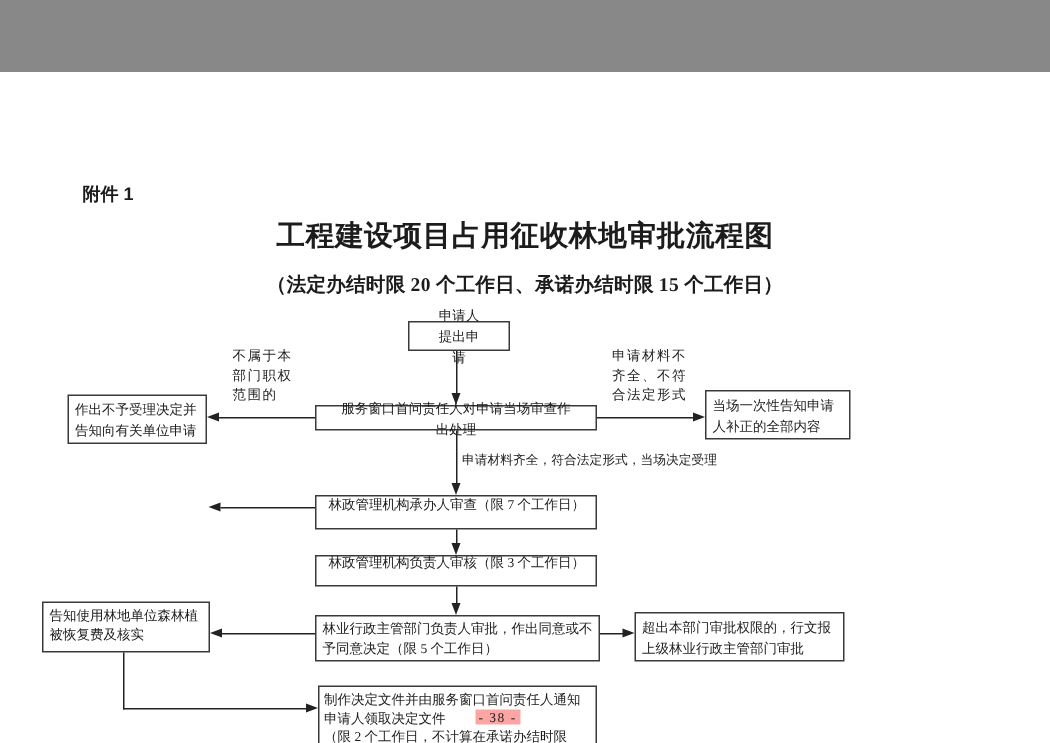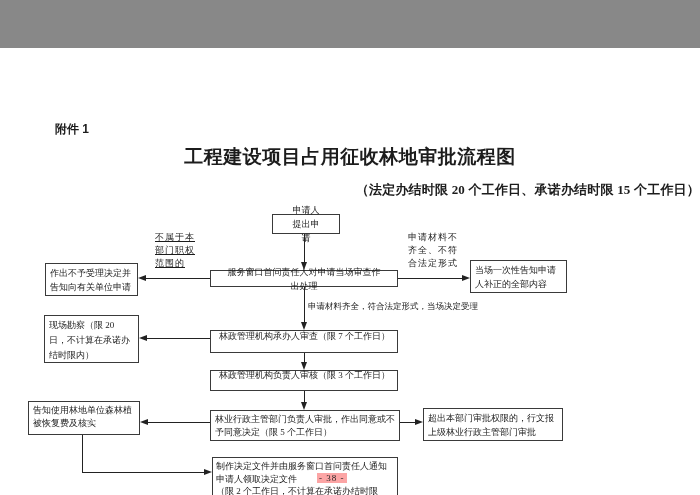--- a/index.html
+++ b/index.html
@@ -17,21 +17,21 @@
     font-size:12px;font-weight:bold;
     font-family:"Liberation Sans","DejaVu Sans",sans-serif;
   }
   .title{
     position:absolute;left:0;top:96px;width:700px;
     text-align:center;font-size:19px;font-weight:bold;
     letter-spacing:0.5px;margin:0;
   }
   .subtitle{
     position:absolute;left:0;top:133px;width:700px;
-    text-align:right;font-size:13px;font-weight:bold;
+    text-align:center;font-size:13px;font-weight:bold;
     letter-spacing:0.2px;
   }
   .node{
     position:absolute;
     border:1px solid #3a3a3a;
     background:#fff;
     font-size:9px;
     line-height:14px;
     box-sizing:border-box;
     padding:2px 4px;
@@ -52,21 +52,21 @@
   .b-survey       {left:44px; top:267px;width:95px;height:48px;line-height:15px;}
   .b-undertaker   {left:210px;top:282px;width:188px;height:23px;}
   .b-leader       {left:210px;top:322px;width:188px;height:21px;}
   .b-approval     {left:210px;top:362px;width:190px;height:31px;line-height:13px;padding:2px 4px;}
   .b-beyond       {left:423px;top:360px;width:140px;height:33px;}
   .b-fee          {left:28px; top:353px;width:112px;height:34px;line-height:13px;}
   .b-decision     {left:212px;top:409px;width:186px;height:42px;line-height:12.5px;padding:2px 3px;}
   .lbl{
     position:absolute;font-size:9px;line-height:13px;letter-spacing:1px;
   }
-  .l-scope   {left:155px;top:183px;width:44px;text-decoration:underline;}
+  .l-scope   {left:155px;top:183px;width:44px;}
   .l-bad     {left:408px;top:183px;width:54px;}
   .l-ok      {left:308px;top:252px;white-space:nowrap;font-size:8.5px;letter-spacing:0;}
   .pagenum{
     position:absolute;left:317px;top:425px;
     font-size:9px;letter-spacing:1px;z-index:3;background:#fca5a5;padding:0 2px;
   }
   .ln{position:absolute;background:#222;}
   .arr{position:absolute;width:0;height:0;}
   .arr-down {border-left:3px solid transparent;border-right:3px solid transparent;border-top:8px solid #222;}
   .arr-left {border-top:3px solid transparent;border-bottom:3px solid transparent;border-right:8px solid #222;}
@@ -78,21 +78,20 @@
 <div class="page">
 
   <div class="attachment">附件 1</div>
   <h1 class="title">工程建设项目占用征收林地审批流程图</h1>
   <div class="subtitle">（法定办结时限 20 个工作日、承诺办结时限 15 个工作日）</div>
 
   <div class="node center b-apply">申请人提出申请</div>
   <div class="node b-reject">作出不予受理决定并告知向有关单位申请</div>
   <div class="node center b-window">服务窗口首问责任人对申请当场审查作出处理</div>
   <div class="node b-correct">当场一次性告知申请人补正的全部内容</div>
-  <div class="node b-survey">现场勘察（限 20 日，不计算在承诺办结时限内）</div>
   <div class="node vcenter b-undertaker">林政管理机构承办人审查（限 7 个工作日）</div>
   <div class="node vcenter b-leader">林政管理机构负责人审核（限 3 个工作日）</div>
   <div class="node b-approval">林业行政主管部门负责人审批，作出同意或不予同意决定（限 5 个工作日）</div>
   <div class="node b-beyond">超出本部门审批权限的，行文报上级林业行政主管部门审批</div>
   <div class="node b-fee">告知使用林地单位森林植被恢复费及核实</div>
   <div class="node b-decision">
     <span>制作决定文件并由服务窗口首问责任人通知申请人领取决定文件</span><br>
     <span>（限 2 个工作日，不计算在承诺办结时限内）</span>
   </div>
 

